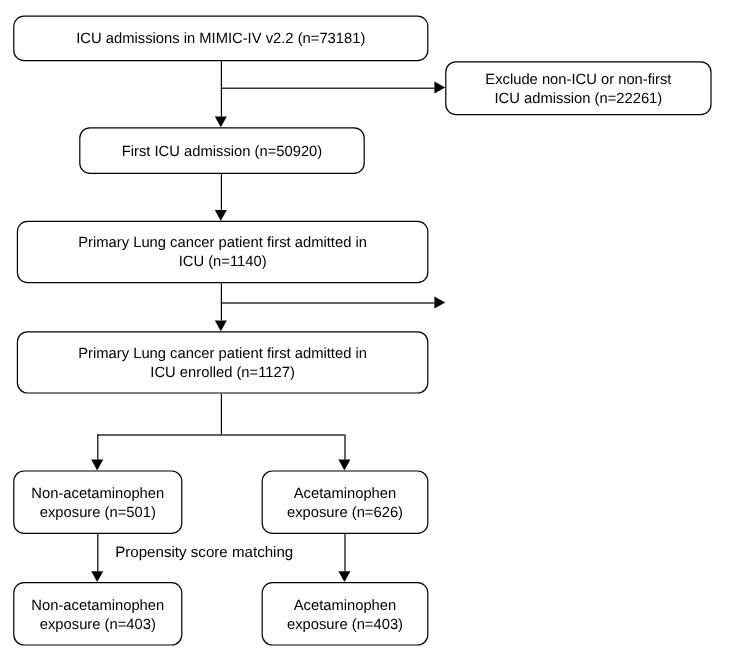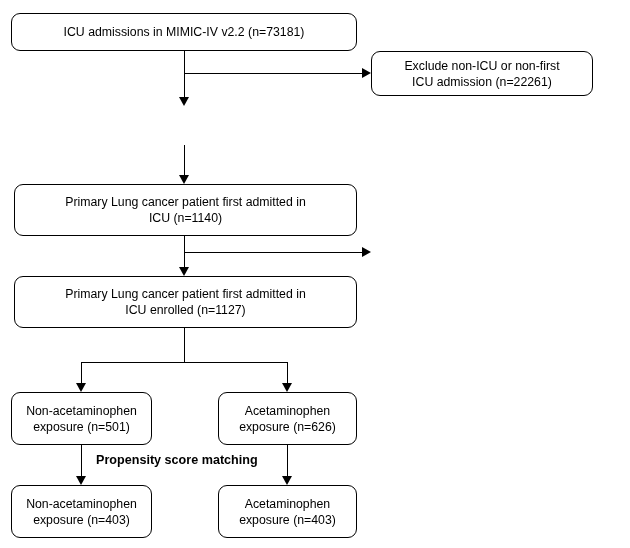--- a/index.html
+++ b/index.html
@@ -56,40 +56,43 @@
     position: absolute;
     width: 0;
     height: 0;
     border-top: 5.5px solid transparent;
     border-bottom: 5.5px solid transparent;
     border-left: 9px solid #000000;
   }
   .ps-label {
     position: absolute;
     font-size: 12.6px;
-    font-weight: bold;
+    font-weight: normal;
     color: #000000;
     white-space: nowrap;
     line-height: 16px;
   }
 </style>
 </head>
 <body>
 
 <div id="flowchart">
 
   <div class="node" style="left:11px; top:13px; width:346px; height:38px;">
     <span class="node-text">ICU admissions in MIMIC-IV v2.2 (n=73181)</span>
   </div>
 
   <div class="node" style="left:371px; top:51px; width:222px; height:45px;">
     <span class="node-text">Exclude non-ICU or non-first
 ICU admission (n=22261)</span>
   </div>
 
+  <div class="node" style="left:66px; top:106px; width:238px; height:39px;">
+    <span class="node-text">First ICU admission (n=50920)</span>
+  </div>
 
   <div class="node" style="left:14px; top:184px; width:343px; height:52px;">
     <span class="node-text">Primary Lung cancer patient first admitted in
 ICU (n=1140)</span>
   </div>
 
 
   <div class="node" style="left:14px; top:276px; width:343px; height:52px;">
     <span class="node-text">Primary Lung cancer patient first admitted in
 ICU enrolled (n=1127)</span>

